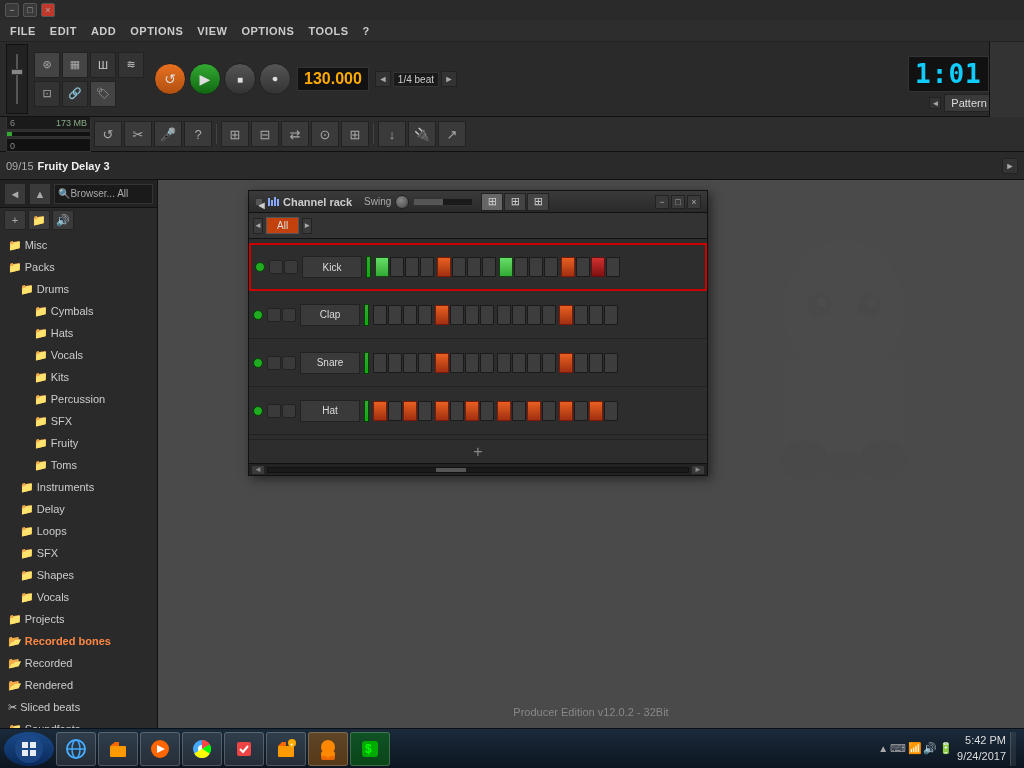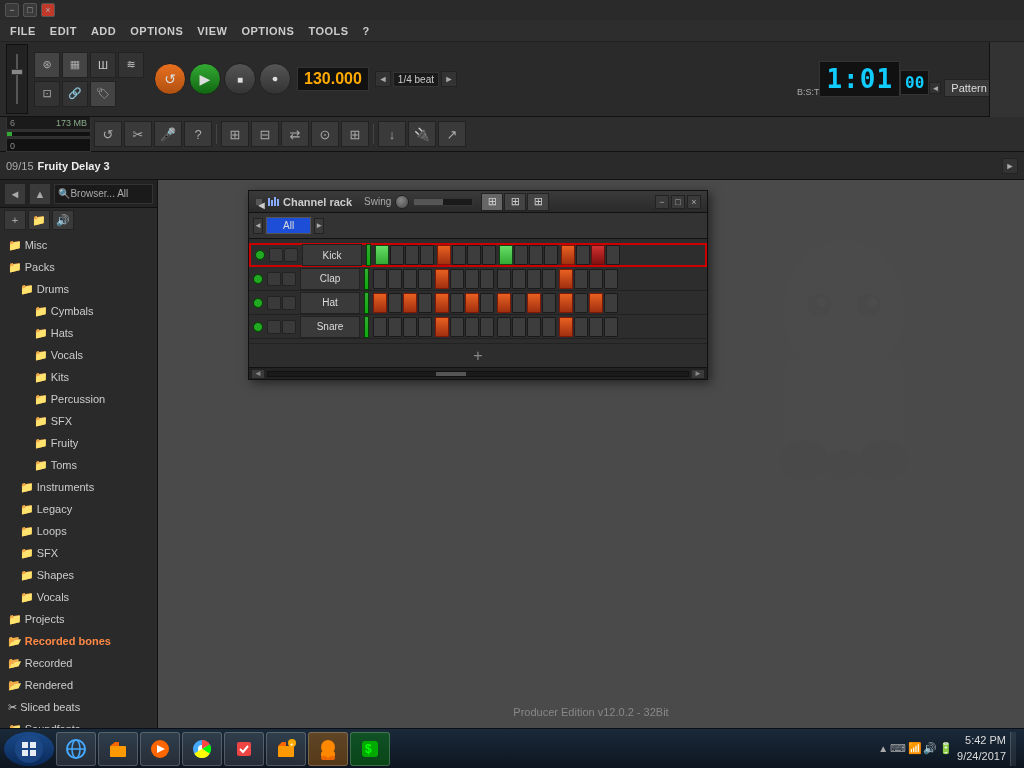--- a/index.html
+++ b/index.html
@@ -248,21 +248,21 @@
     .swing-label { color: #aaa; font-size: 10px; margin-left: 8px; }
     .swing-knob { width: 14px; height: 14px; background: radial-gradient(circle at 40% 35%, #888, #444); border-radius: 50%; border: 1px solid #222; }
     .cr-grid-btn { width: 22px; height: 18px; background: #444; border: 1px solid #222; cursor: pointer; display: flex; align-items: center; justify-content: center; }
 
     
     .cr-channels {
       padding: 4px 0;
     }
 
     .cr-channel-row {
-      height: 24px;
+      height: 48px;
       display: flex;
       align-items: center;
       padding: 0 4px;
       gap: 4px;
       border-bottom: 1px solid #222;
     }
 
     .cr-led { width: 10px; height: 10px; border-radius: 50%; background: #2a2; border: 1px solid #040; flex-shrink: 0; }
 
     .cr-mini-btns { display: flex; gap: 1px; }
@@ -489,21 +489,21 @@
   </div>
 
   <div style="display:flex;flex-direction:column;gap:2px;align-items:flex-start;">
     <div style="display:flex;gap:2px;align-items:center;">
       <div style="width:16px;height:16px;background:#333;border:1px solid #222;display:flex;align-items:center;justify-content:center;cursor:pointer;font-size:9px;color:#aaa;">◄</div>
       <div style="background:#1a1a1a;border:1px solid #333;padding:1px 4px;color:#ccc;font-size:10px;"><span>1/4 beat</span></div>
       <div style="width:16px;height:16px;background:#333;border:1px solid #222;display:flex;align-items:center;justify-content:center;cursor:pointer;font-size:9px;color:#aaa;">►</div>
     </div>
   </div>
 
-  <div style="display:flex;flex-direction:row;align-items:flex-end;margin-left:auto;">
+  <div style="display:flex;flex-direction:column;align-items:flex-end;margin-left:auto;">
     <div style="font-size:9px;color:#aaa;text-align:right;">B:S:T</div>
     <div style="display:flex;align-items:baseline;gap:0;">
       <div style="background:#111;border:1px solid #333;padding:2px 6px;color:#1cf;font-size:26px;font-weight:bold;font-family:monospace;letter-spacing:1px;"><span>1:01</span></div>
       <div style="background:#111;border:1px solid #333;padding:2px 4px;color:#1cf;font-size:16px;font-weight:bold;font-family:monospace;"><span>00</span></div>
     </div>
     <div style="display:flex;align-items:center;gap:3px;margin-top:2px;">
       <div style="width:12px;height:12px;background:#333;border:1px solid #222;display:flex;align-items:center;justify-content:center;cursor:pointer;font-size:8px;color:#aaa;">◄</div>
       <div style="background:#3a3a3a;border:1px solid #222;padding:2px 6px;color:#ddd;font-size:11px;">Pattern 1</div>
       <div style="width:12px;height:12px;background:#333;border:1px solid #222;display:flex;align-items:center;justify-content:center;cursor:pointer;font-size:8px;color:#aaa;">+</div>
     </div>
@@ -614,21 +614,21 @@
       <div class="tree-item tree-grandchild">
         <span class="icon">📁</span>
         <span class="label">Toms</span>
       </div>
       <div class="tree-item tree-child">
         <span class="icon">📁</span>
         <span class="label">Instruments</span>
       </div>
       <div class="tree-item tree-child">
         <span class="icon">📁</span>
-        <span class="label">Legacy</span>
+        <span class="label">Delay</span>
       </div>
       <div class="tree-item tree-child">
         <span class="icon">📁</span>
         <span class="label">Loops</span>
       </div>
       <div class="tree-item tree-child">
         <span class="icon">📁</span>
         <span class="label">SFX</span>
       </div>
       <div class="tree-item tree-child">
@@ -712,21 +712,21 @@
 
         <div class="cr-win-controls">
           <div class="cr-win-btn">−</div>
           <div class="cr-win-btn">□</div>
           <div class="cr-win-btn">×</div>
         </div>
       </div>
 
       <div class="cr-toolbar">
         <div style="width:10px;height:16px;background:#3a3a3a;border:1px solid #222;display:flex;align-items:center;justify-content:center;cursor:pointer;font-size:8px;color:#aaa;">◄</div>
-        <div style="background:#1d4ed8;border:1px solid #555;padding:2px 16px;color:#ddd;font-size:10px;cursor:pointer;">All</div>
+        <div style="background:#c2410c;border:1px solid #555;padding:2px 10px;color:#ddd;font-size:10px;cursor:pointer;">All</div>
         <div style="width:10px;height:16px;background:#3a3a3a;border:1px solid #222;display:flex;align-items:center;justify-content:center;cursor:pointer;font-size:8px;color:#aaa;">►</div>
       </div>
 
       <div class="cr-channels">
 
         <div class="cr-channel-row kick-row-outer">
           <div class="cr-led"></div>
           <div class="cr-mini-btns">
             <div class="cr-mini-btn"></div>
             <div class="cr-mini-btn"></div>
@@ -799,81 +799,81 @@
             </div>
           </div>
         </div>
 
         <div class="cr-channel-row">
           <div class="cr-led"></div>
           <div class="cr-mini-btns">
             <div class="cr-mini-btn"></div>
             <div class="cr-mini-btn"></div>
           </div>
-          <div class="cr-channel-name">Hat</div>
+          <div class="cr-channel-name">Snare</div>
           <div class="cr-vol-indicator"></div>
           <div class="beat-grid">
             <div class="beat-group">
-              <div class="beat-btn on-orange"></div>
-              <div class="beat-btn off"></div>
-              <div class="beat-btn on-orange"></div>
-              <div class="beat-btn off"></div>
-            </div>
-            <div class="beat-group">
-              <div class="beat-btn on-orange"></div>
-              <div class="beat-btn off"></div>
-              <div class="beat-btn on-orange"></div>
-              <div class="beat-btn off"></div>
-            </div>
-            <div class="beat-group">
-              <div class="beat-btn on-orange"></div>
-              <div class="beat-btn off"></div>
-              <div class="beat-btn on-orange"></div>
-              <div class="beat-btn off"></div>
-            </div>
-            <div class="beat-group">
-              <div class="beat-btn on-orange"></div>
-              <div class="beat-btn off"></div>
-              <div class="beat-btn on-orange"></div>
+              <div class="beat-btn off"></div>
+              <div class="beat-btn off"></div>
+              <div class="beat-btn off"></div>
+              <div class="beat-btn off"></div>
+            </div>
+            <div class="beat-group">
+              <div class="beat-btn on-orange"></div>
+              <div class="beat-btn off"></div>
+              <div class="beat-btn off"></div>
+              <div class="beat-btn off"></div>
+            </div>
+            <div class="beat-group">
+              <div class="beat-btn off"></div>
+              <div class="beat-btn off"></div>
+              <div class="beat-btn off"></div>
+              <div class="beat-btn off"></div>
+            </div>
+            <div class="beat-group">
+              <div class="beat-btn on-orange"></div>
+              <div class="beat-btn off"></div>
+              <div class="beat-btn off"></div>
               <div class="beat-btn off"></div>
             </div>
           </div>
         </div>
 
         <div class="cr-channel-row">
           <div class="cr-led"></div>
           <div class="cr-mini-btns">
             <div class="cr-mini-btn"></div>
             <div class="cr-mini-btn"></div>
           </div>
-          <div class="cr-channel-name">Snare</div>
+          <div class="cr-channel-name">Hat</div>
           <div class="cr-vol-indicator"></div>
           <div class="beat-grid">
             <div class="beat-group">
-              <div class="beat-btn off"></div>
-              <div class="beat-btn off"></div>
-              <div class="beat-btn off"></div>
-              <div class="beat-btn off"></div>
-            </div>
-            <div class="beat-group">
-              <div class="beat-btn on-orange"></div>
-              <div class="beat-btn off"></div>
-              <div class="beat-btn off"></div>
-              <div class="beat-btn off"></div>
-            </div>
-            <div class="beat-group">
-              <div class="beat-btn off"></div>
-              <div class="beat-btn off"></div>
-              <div class="beat-btn off"></div>
-              <div class="beat-btn off"></div>
-            </div>
-            <div class="beat-group">
-              <div class="beat-btn on-orange"></div>
-              <div class="beat-btn off"></div>
-              <div class="beat-btn off"></div>
+              <div class="beat-btn on-orange"></div>
+              <div class="beat-btn off"></div>
+              <div class="beat-btn on-orange"></div>
+              <div class="beat-btn off"></div>
+            </div>
+            <div class="beat-group">
+              <div class="beat-btn on-orange"></div>
+              <div class="beat-btn off"></div>
+              <div class="beat-btn on-orange"></div>
+              <div class="beat-btn off"></div>
+            </div>
+            <div class="beat-group">
+              <div class="beat-btn on-orange"></div>
+              <div class="beat-btn off"></div>
+              <div class="beat-btn on-orange"></div>
+              <div class="beat-btn off"></div>
+            </div>
+            <div class="beat-group">
+              <div class="beat-btn on-orange"></div>
+              <div class="beat-btn off"></div>
+              <div class="beat-btn on-orange"></div>
               <div class="beat-btn off"></div>
             </div>
           </div>
         </div>
 
       </div>
 
       <div class="cr-add-btn">+</div>
 
       <div class="cr-scrollbar">

